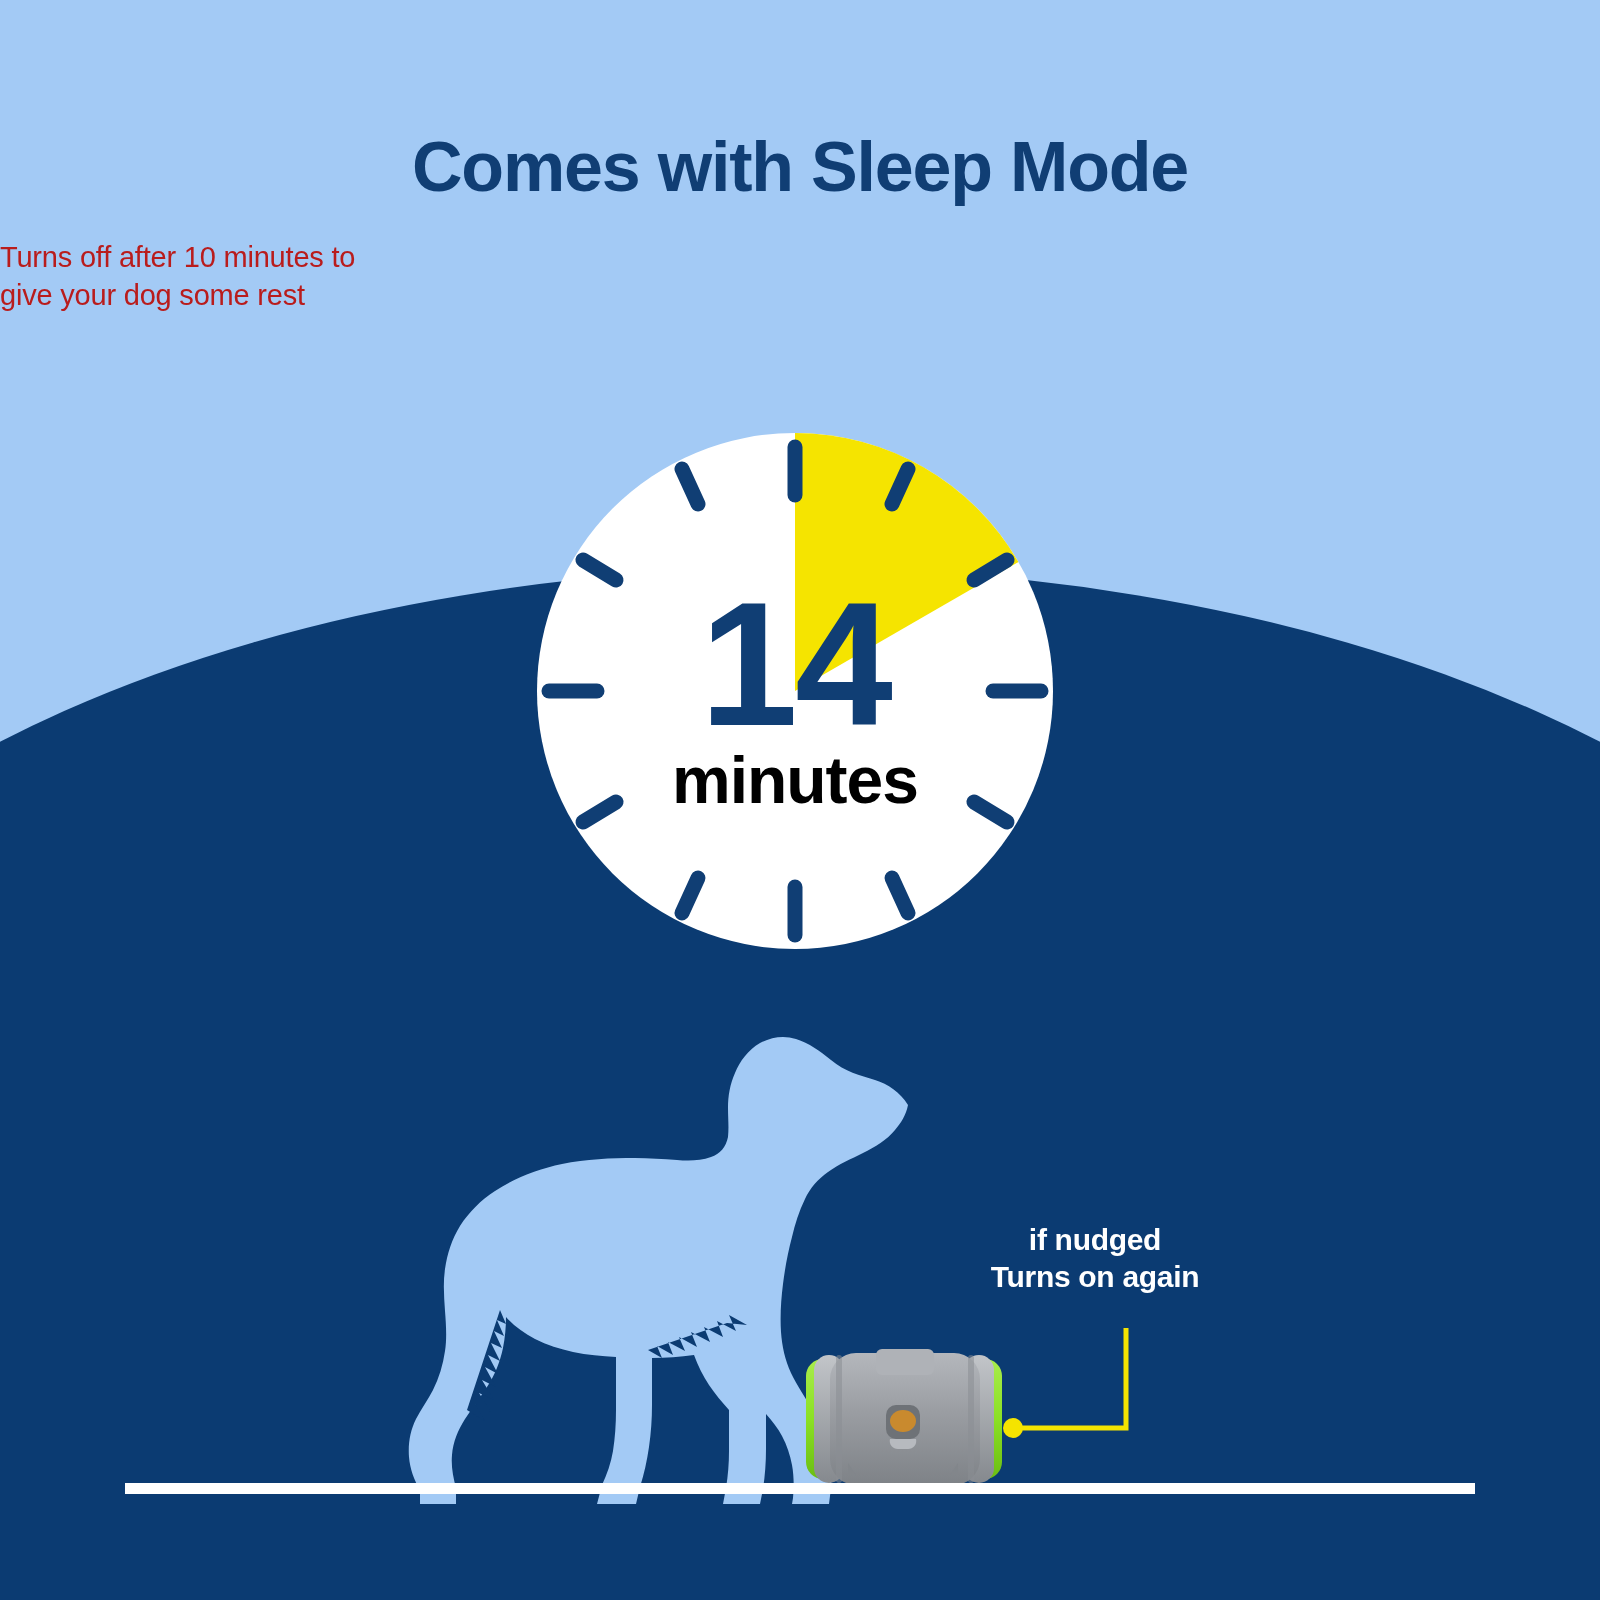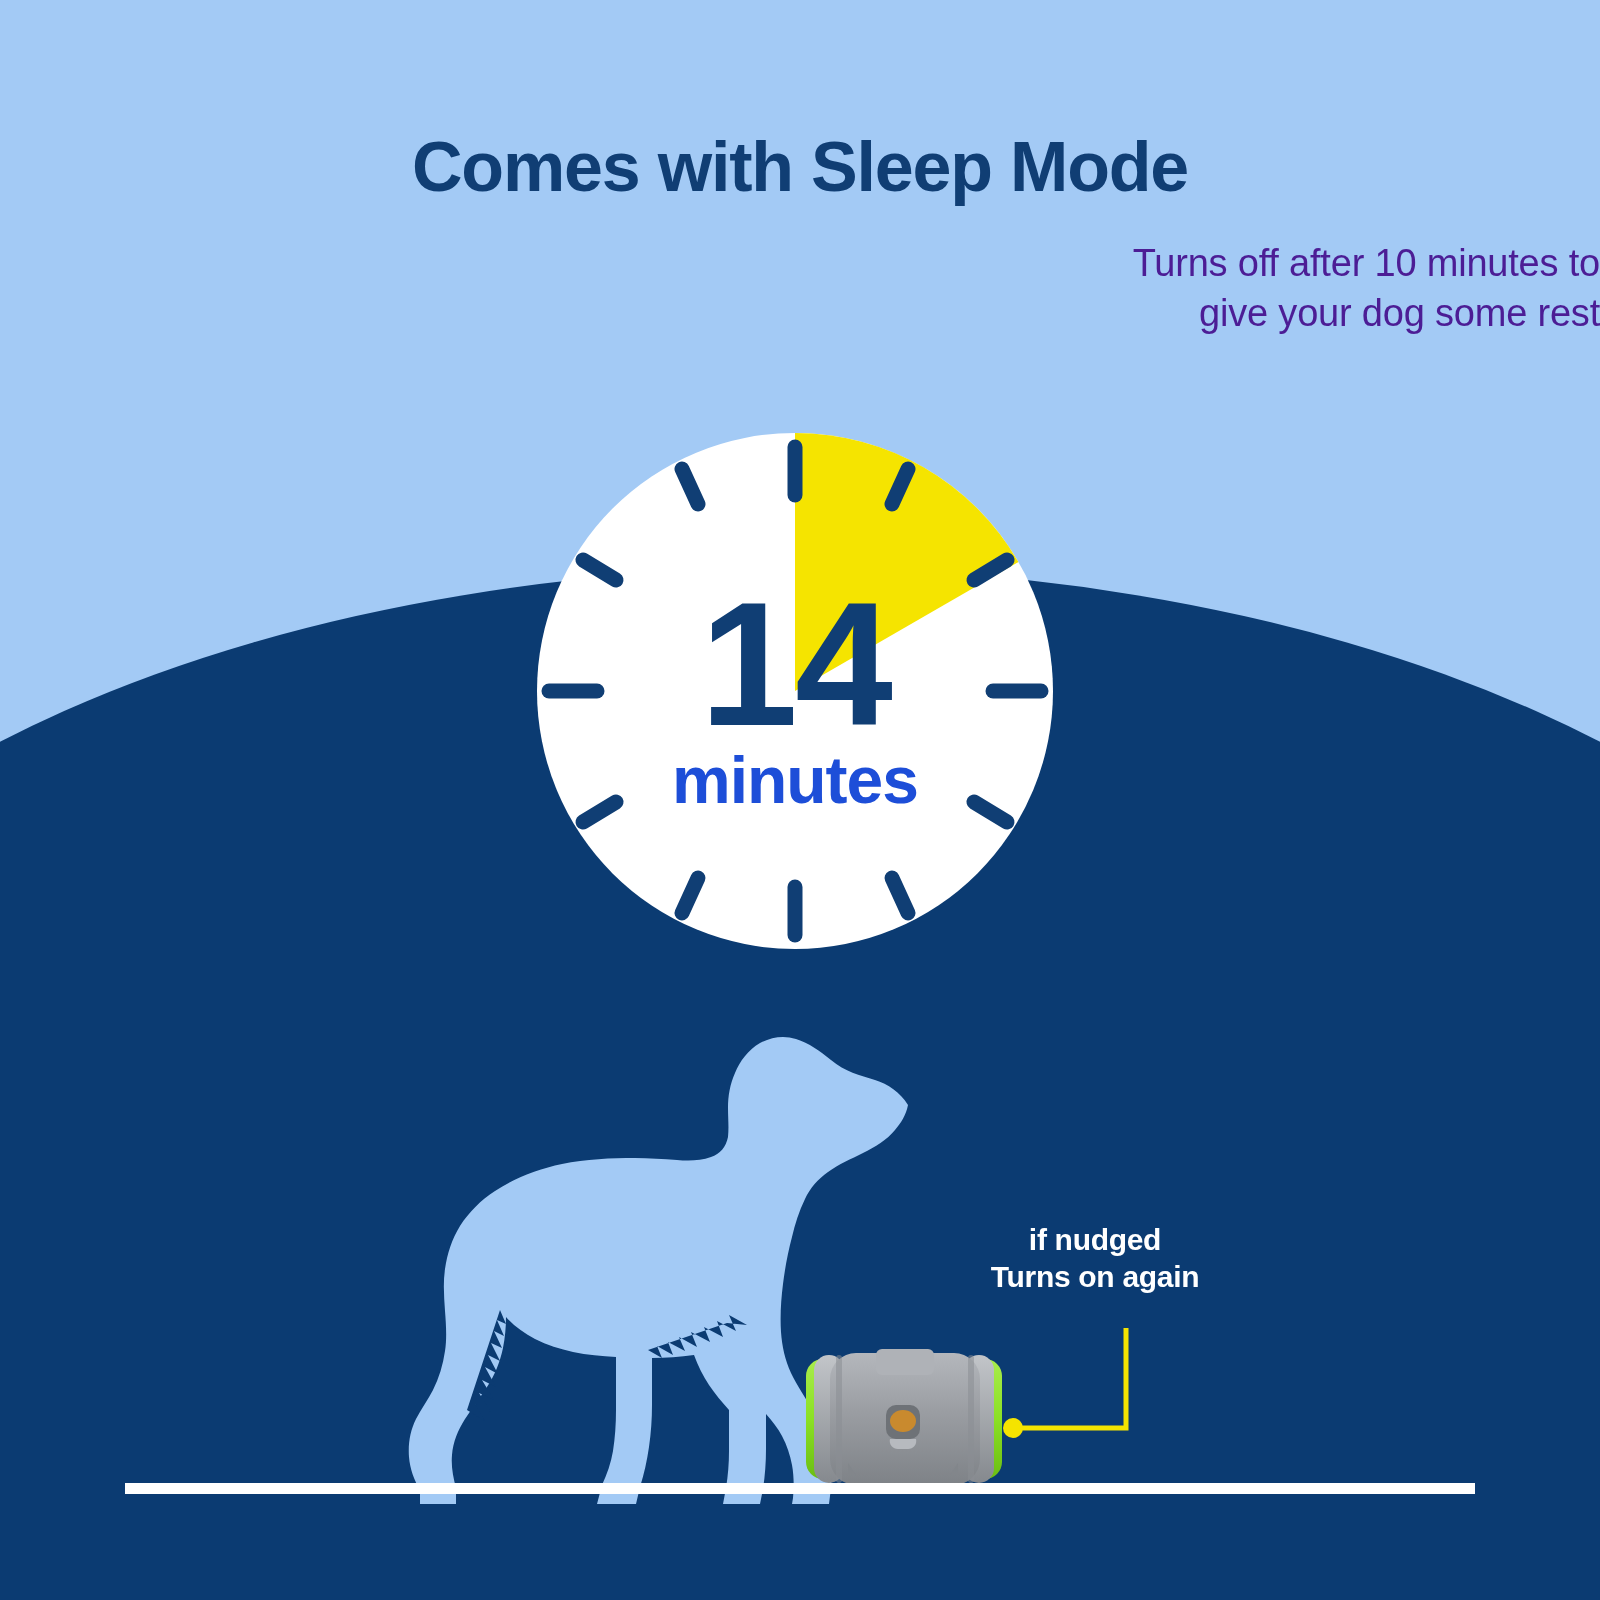--- a/index.html
+++ b/index.html
@@ -42,23 +42,23 @@
     font-weight: 700;
     letter-spacing: -1.2px;
     line-height: 1.06;
     margin-top: 26px;
   }
   .subhead {
     position: absolute;
     left: 0;
     top: 238px;
     width: 1600px;
-    text-align: right;
-    color: #4c1d95;
-    font-size: 38px;
+    text-align: left;
+    color: #b91c1c;
+    font-size: 29px;
     font-weight: 400;
     line-height: 1.32;
     letter-spacing: -0.2px;
   }
   .subhead .line { display: block; }
 
   
   .clock-wrap {
     position: absolute;
     left: 535px;
@@ -82,21 +82,21 @@
   }
   .clock-num {
     color: #103E74;
     font-size: 176px;
     font-weight: 700;
     line-height: 0.84;
     letter-spacing: -3px;
     margin-top: 22px;
   }
   .clock-unit {
-    color: #1d4ed8;
+    color: #000000;
     font-size: 66px;
     font-weight: 700;
     line-height: 1;
     letter-spacing: -1px;
     margin-top: 8px;
   }
 
   
   .dog {
     position: absolute;

